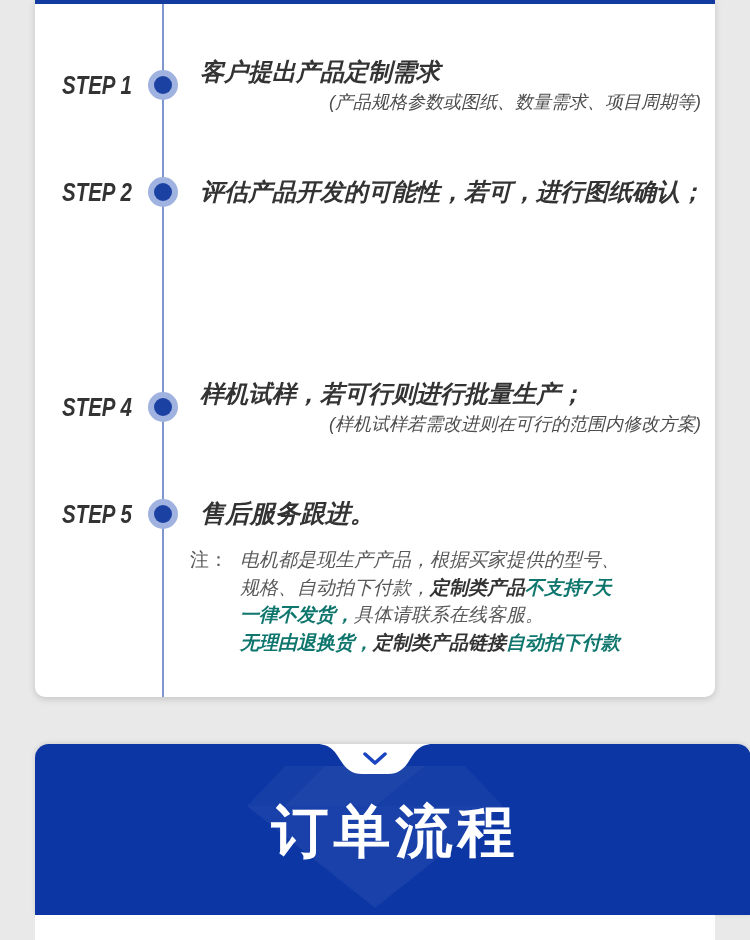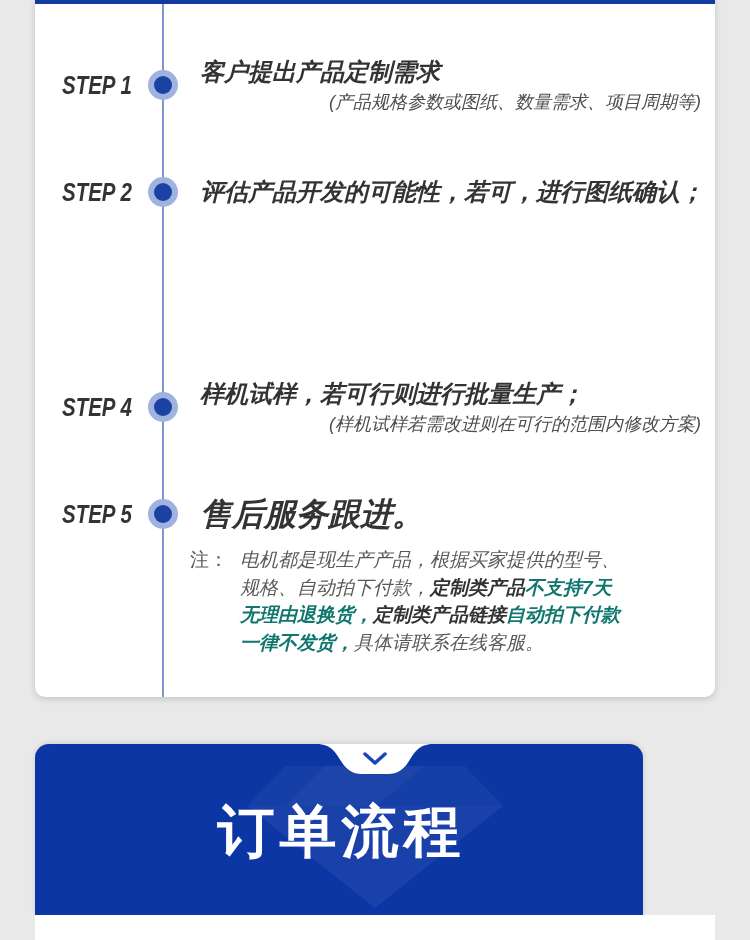--- a/index.html
+++ b/index.html
@@ -40,42 +40,42 @@
   }
   .dot-inner {
     position:absolute; left:50%; top:50%; transform:translate(-50%,-50%);
     width:18px; height:18px; border-radius:50%; background:#1b41a3;
   }
   .step-content { position:absolute; left:165px; right:14px; }
   .step-title {
     font-size:24px; font-weight:bold; color:#333333; line-height:1.25;
     white-space:nowrap;
   }
-  .step-title.big { font-size:32px; }
+  .step-title.big { font-size:25px; }
   .step-subtitle {
     font-size:18px; font-weight:normal; color:#4d4d4d; margin-top:4px;
     line-height:1.25; white-space:nowrap;text-align:right;
   }
   
   .s1 { top:30px; }  .s2 { top:137px; } .s3 { top:244px; }
   .s4 { top:352px; } .s5 { top:459px; }
 
   .note {
     position:absolute; left:155px; top:546px; right:14px;
     display:flex; font-size:19px; line-height:27.5px; color:#595959;
   }
   .note-prefix { flex:0 0 50px; color:#595959; }
   .note-lines { width:432px;font-style:italic; }
   .nr  { color:#595959; font-weight:normal; }
   .nb  { color:#333333; font-weight:bold; }
   .nbb { color:#0f766e; font-weight:bold; }
 
   
   .banner {
-    position:absolute; left:35px; top:744px; width:608px; height:171px;
+    position:absolute; left:35px; top:744px; width:716px; height:171px;
     background:#0b36a4; border-radius:14px 14px 0 0;
     box-shadow:0 -1px 5px rgba(0,0,0,0.12);
     overflow:hidden;
   }
   .banner-footer {
     position:absolute; left:35px; top:915px; width:680px; height:25px;
     background:#ffffff;
   }
   .gem-svg { position:absolute; left:0; top:0; width:680px; height:171px; }
   .notch-svg { position:absolute; left:0; top:0; width:680px; height:34px; }
@@ -133,22 +133,22 @@
     <div class="step-content">
       <div class="step-title big">售后服务跟进。</div>
     </div>
   </div>
 
   <div class="note">
     <span class="note-prefix">注：</span>
     <div class="note-lines">
       <div class="note-line"><span class="nr">电机都是现生产产品，根据买家提供的型号、</span></div>
       <div class="note-line"><span class="nr">规格、自动拍下付款，</span><span class="nb">定制类产品</span><span class="nbb">不支持7天</span></div>
+      <div class="note-line"><span class="nbb">一律不发货，</span><span class="nr">具体请联系在线客服。</span></div>
       <div class="note-line"><span class="nbb">无理由退换货，</span><span class="nb">定制类产品链接</span><span class="nbb">自动拍下付款</span></div>
-      <div class="note-line"><span class="nbb">一律不发货，</span><span class="nr">具体请联系在线客服。</span></div>
     </div>
   </div>
 </div>
 
 <div class="banner">
   <svg class="gem-svg" viewBox="0 0 680 171" xmlns="http://www.w3.org/2000/svg">
     <polygon points="250,22 430,22 468,62 212,62" fill="#ffffff" opacity="0.045"></polygon>
     <polygon points="212,62 468,62 340,164" fill="#ffffff" opacity="0.06"></polygon>
     <polygon points="290,22 390,22 340,62 250,62" fill="#ffffff" opacity="0.03"></polygon>
   </svg>

